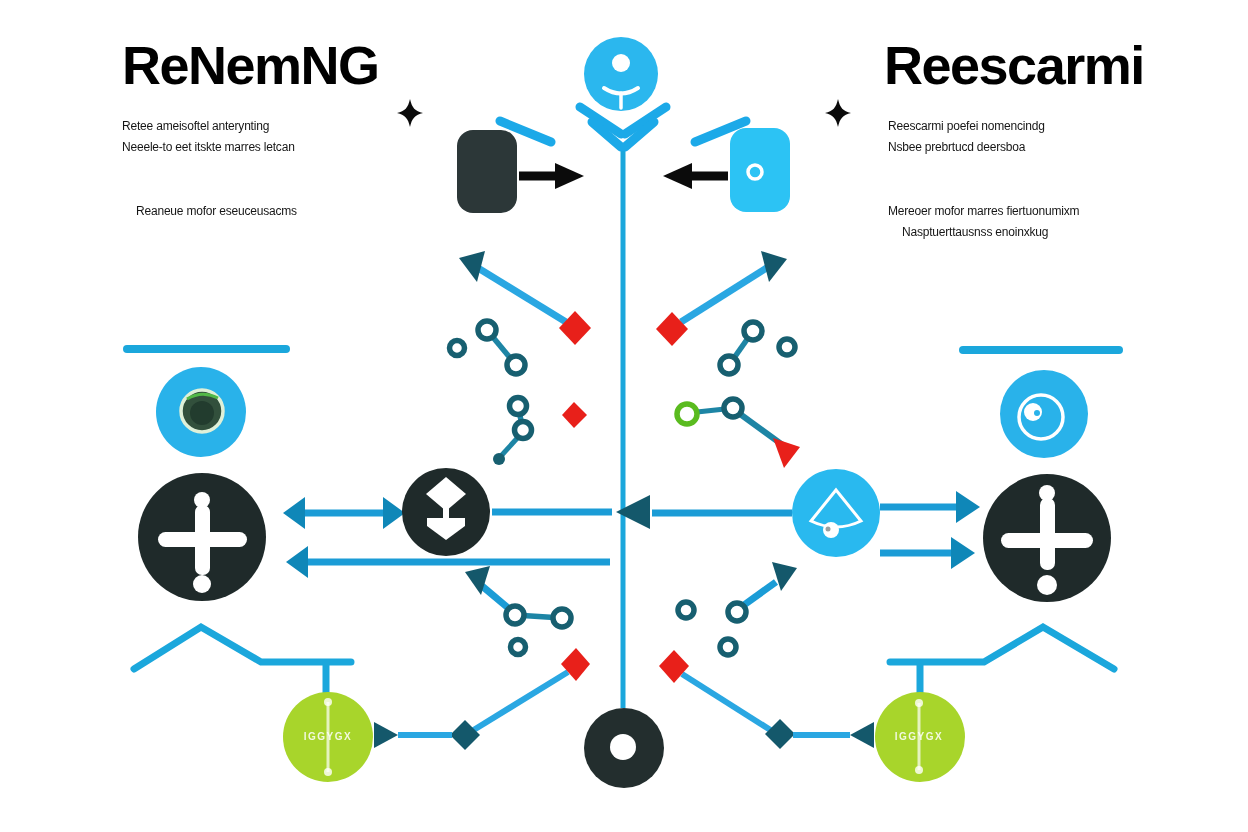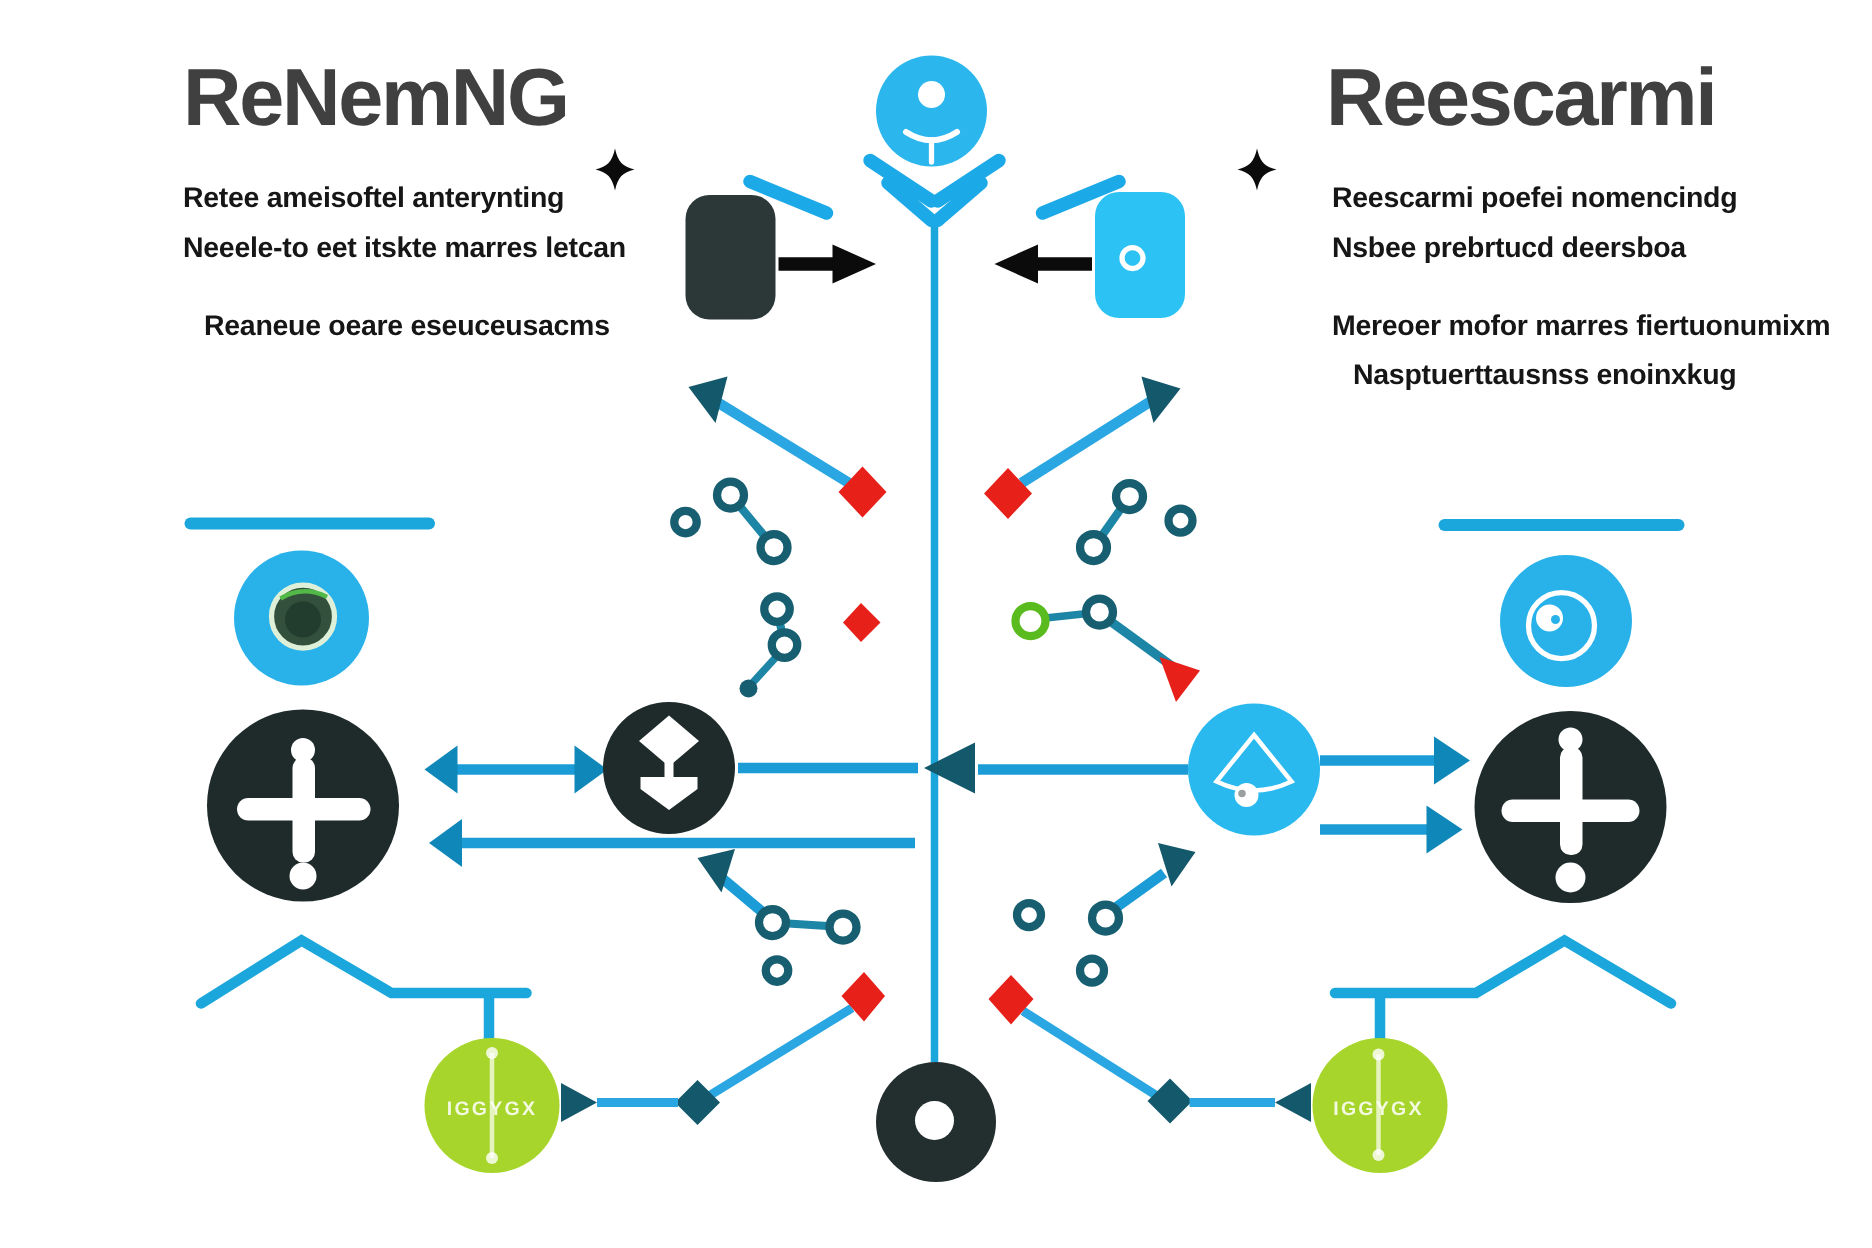--- a/index.html
+++ b/index.html
@@ -1,26 +1,26 @@
 <!DOCTYPE html>
 <html><head>
 <meta charset="utf-8">
 <style>
   html,body{margin:0;padding:0;background:#ffffff;}
   .canvas{position:relative;width:1248px;height:832px;background:#ffffff;overflow:hidden;
           font-family:"Liberation Sans",sans-serif;}
   svg{position:absolute;left:0;top:0;}
-  .title{position:absolute;top:34px;font-size:54px;font-weight:800;color:#404040;
+  .title{position:absolute;top:34px;font-size:54px;font-weight:800;color:#000000;
          letter-spacing:-1.5px;white-space:nowrap;}
   .title.left{left:122px;}
   .title.right{left:884px;}
-  .tblock{position:absolute;font-size:19px;font-weight:700;color:#161616;
+  .tblock{position:absolute;font-size:12px;font-weight:400;color:#161616;
           line-height:1.75;letter-spacing:-0.2px;white-space:nowrap;}
   .tblock .indent{padding-left:14px;}
-  .green-label{position:absolute;width:92px;text-align:center;font-size:13px;font-weight:700;
+  .green-label{position:absolute;width:92px;text-align:center;font-size:10px;font-weight:700;
                color:rgba(255,255,255,0.85);letter-spacing:1.5px;}
 </style>
 </head>
 <body>
 
 <div class="canvas">
 
   <svg width="1248" height="832" viewBox="0 0 1248 832">
 
     <g>
@@ -230,21 +230,21 @@
   </svg>
 
   <div class="title left">ReNemNG</div>
   <div class="title right">Reescarmi</div>
 
   <div class="tblock" style="left:122px;top:116px;">
     <div>Retee ameisoftel anterynting</div>
     <div>Neeele-to eet itskte marres letcan</div>
   </div>
   <div class="tblock" style="left:122px;top:201px;">
-    <div class="indent">Reaneue oeare eseuceusacms</div>
+    <div class="indent">Reaneue mofor eseuceusacms</div>
   </div>
 
   <div class="tblock" style="left:888px;top:201px;">
     <div>Mereoer mofor marres fiertuonumixm</div>
     <div class="indent">Nasptuerttausnss enoinxkug</div>
   </div>
   <div class="tblock" style="left:888px;top:116px;">
     <div>Reescarmi poefei nomencindg</div>
     <div>Nsbee prebrtucd deersboa</div>
   </div>

